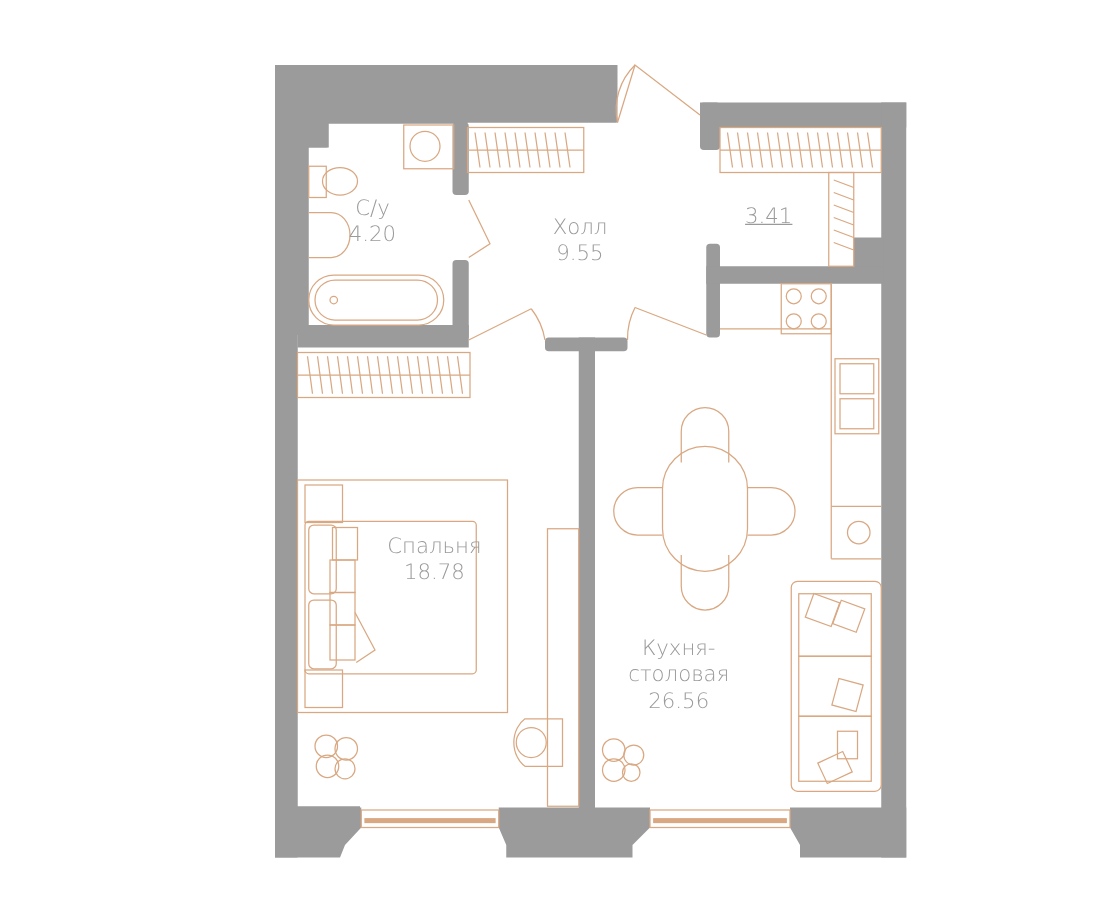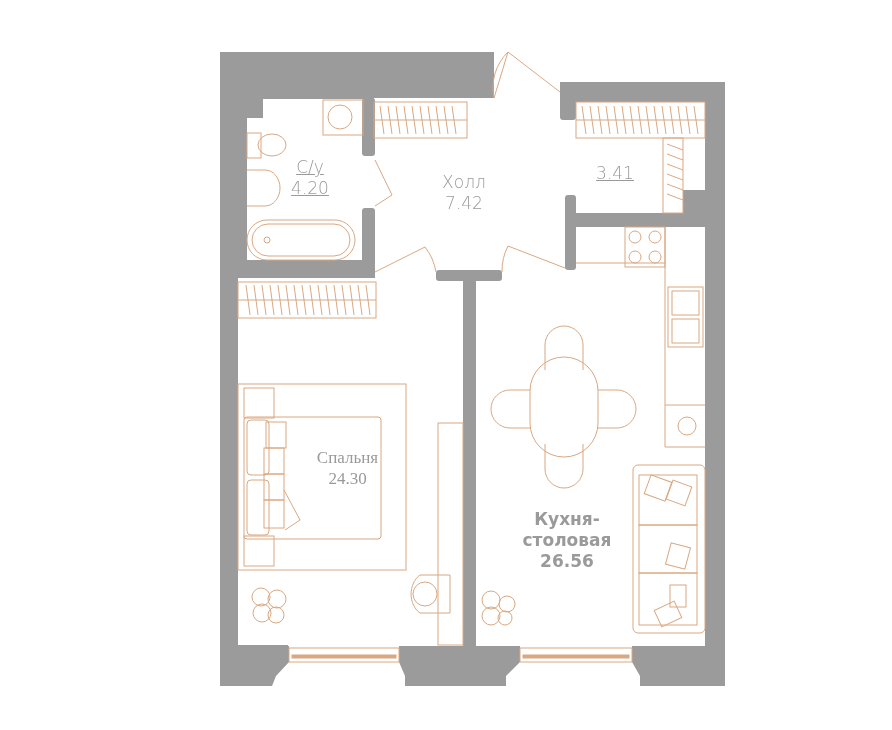--- a/index.html
+++ b/index.html
@@ -146,36 +146,36 @@
         <circle cx="8" cy="10" r="7"></circle>
     </g>
 
     <rect x="289" y="648" width="110" height="14"></rect>
     <rect x="292" y="655" width="104" height="3" fill="#d9a882"></rect>
     <rect x="520" y="648" width="112" height="14"></rect>
     <rect x="523" y="655" width="106" height="3" fill="#d9a882"></rect>
   </g>
 </svg>
 
-<div class="label" style="left:280px;top:157px;width:60px;text-decoration:underline;">
+<div class="label" style="left:268px;top:157px;width:60px;">
   <div>С/у</div>
   <div>4.20</div>
 </div>
 
 <div class="label" style="left:424px;top:172px;width:80px;">
   <div>Холл</div>
-  <div>7.42</div>
+  <div>9.55</div>
 </div>
 
 <div class="label" style="left:585px;top:163px;width:60px;text-decoration:underline;">
   <div>3.41</div>
 </div>
 
-<div class="label" style="left:295px;top:447px;width:105px;font-family:Liberation Serif, serif;">
+<div class="label" style="left:295px;top:427px;width:105px;">
   <div>Спальня</div>
-  <div>24.30</div>
+  <div>18.78</div>
 </div>
 
-<div class="label" style="left:512px;top:509px;width:110px;font-weight:bold;">
+<div class="label" style="left:488px;top:509px;width:110px;">
   <div>Кухня-</div>
   <div>столовая</div>
   <div>26.56</div>
 </div>
 
 </body></html>

